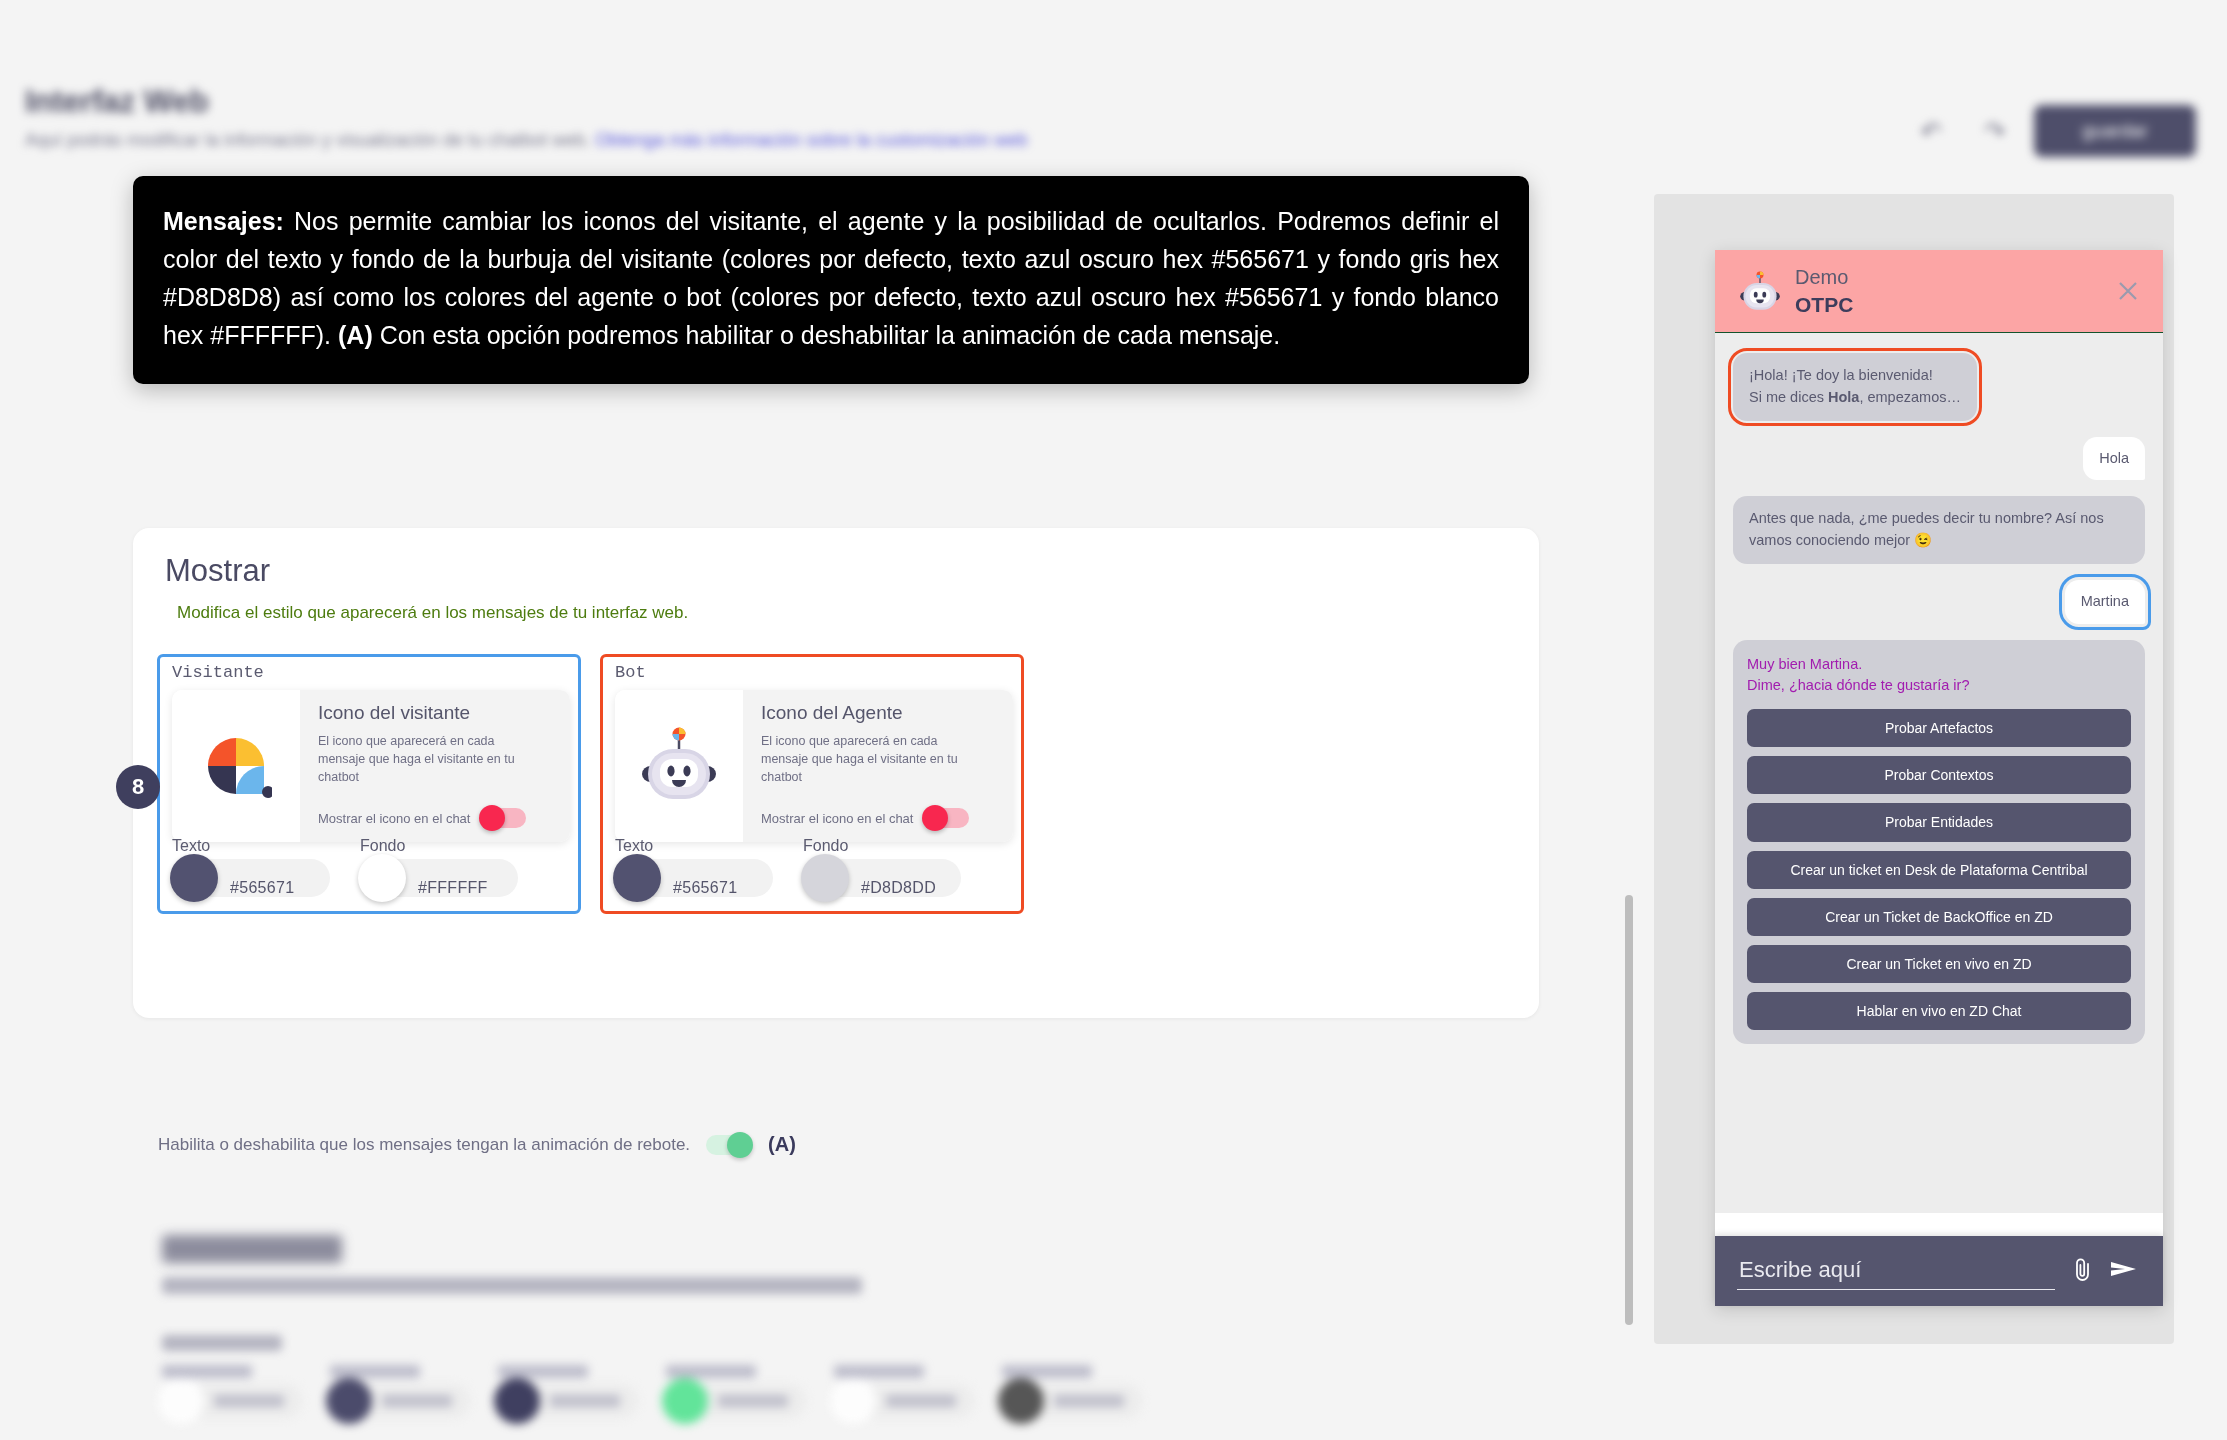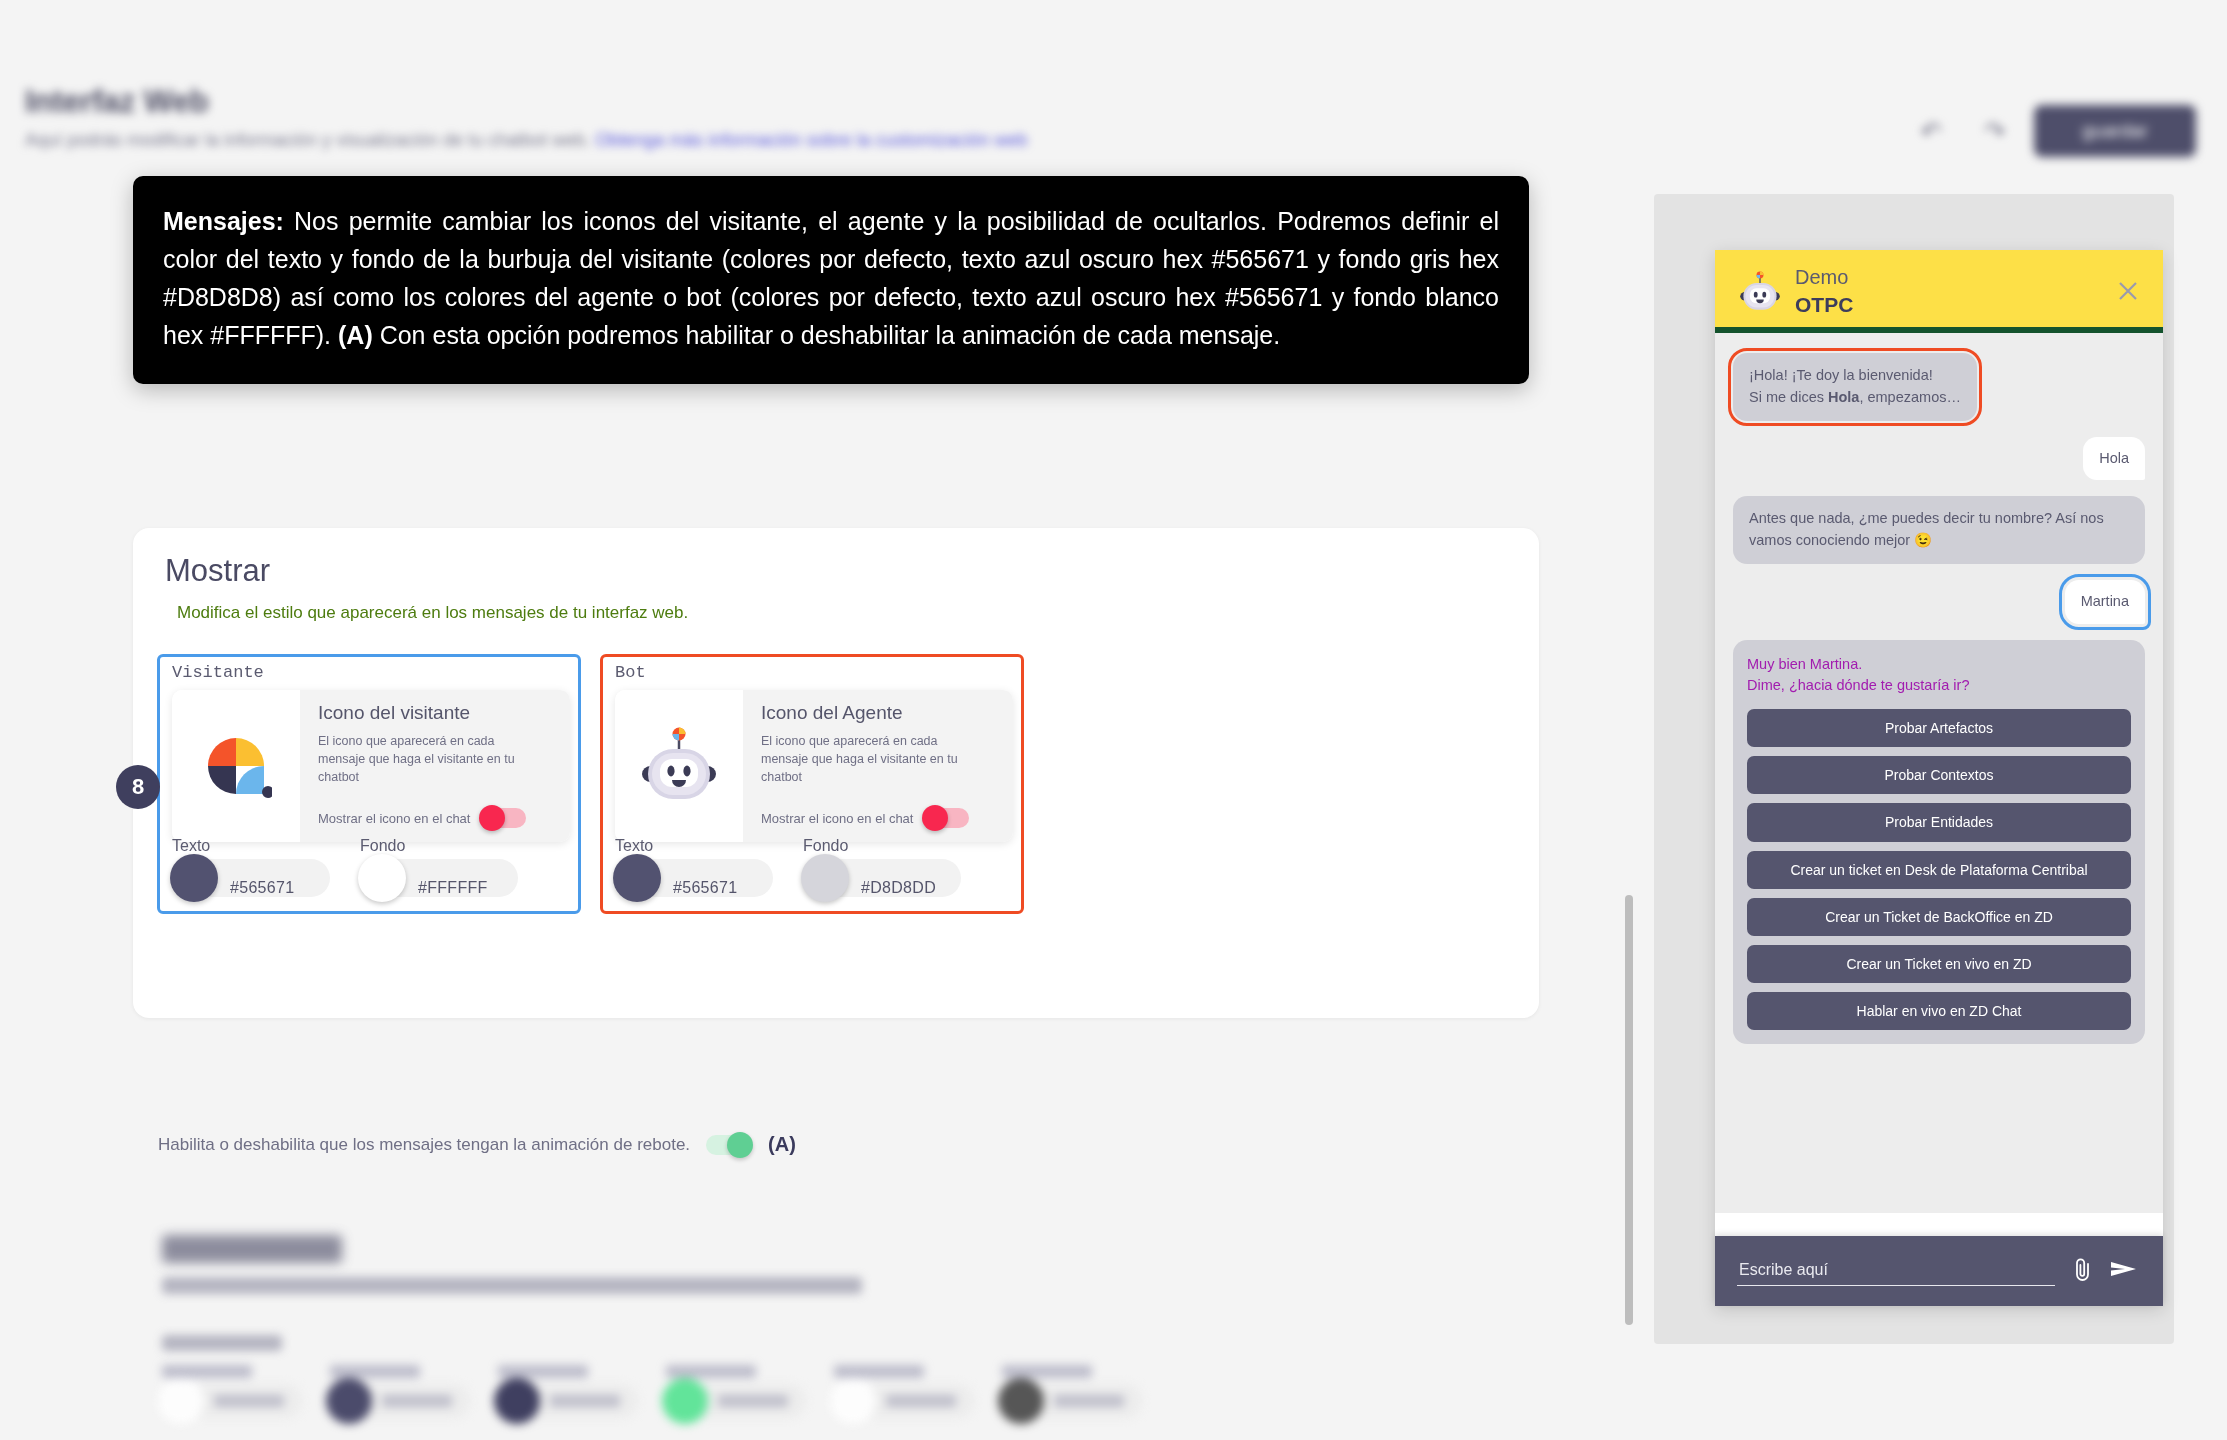--- a/index.html
+++ b/index.html
@@ -123,21 +123,21 @@
 
   
   .preview-pane {
     position: absolute; left: 1654px; top: 194px; width: 520px; height: 1150px;
     background: #e3e3e3; border-radius: 4px;
   }
   .widget {
     position: absolute; left: 1715px; top: 250px; width: 448px; height: 1056px;
     background: #ffffff; box-shadow: 0 4px 16px rgba(0,0,0,.14);
   }
-  .w-head { position: relative; height: 83px; background: #fde047; border-bottom: 6px solid #14532d; }
+  .w-head { position: relative; height: 83px; background: #fca5a5; border-bottom: 1px solid #14532d; }
   .w-avatar { position: absolute; left: 22px; top: 20px; width: 46px; height: 44px; }
   .w-demo { position: absolute; left: 80px; top: 16px; font-size: 20px; color: #5a5a70; }
   .w-name { position: absolute; left: 80px; top: 43px; font-size: 21px; font-weight: 700; color: #3d3d5c; }
   .w-close { position: absolute; right: 22px; top: 28px; width: 26px; height: 26px; cursor: pointer; }
 
   .w-body { position: relative; height: 880px; background: #ededed; padding: 20px 18px 0 18px; overflow: hidden; }
 
   .bub { font-size: 14.5px; line-height: 1.5; color: #5a5a70; }
   .bub.bot {
     background: #cfcfd6; border-radius: 14px; padding: 12px 16px;
@@ -161,21 +161,21 @@
   }
   .opt-btn:last-child { margin-bottom: 0; }
 
   .w-foot {
     position: absolute; left: 0; bottom: 0; width: 100%; height: 70px;
     background: #55556e; display: flex; align-items: center; padding: 0 22px;
     box-shadow: 0 -2px 6px rgba(0,0,0,.12);
   }
   .w-input {
     flex: 1; background: transparent; border: none; border-bottom: 1.5px solid #e8e8ee;
-    color: #ffffff; font-size: 16px; font-family: "Liberation Sans", sans-serif;
+    color: #ffffff; font-size: 22px; font-family: "Liberation Sans", sans-serif;
     padding: 4px 2px 6px 2px; outline: none;
   }
   .w-input::placeholder { color: #e9e9ef; }
   .w-clip { width: 26px; margin-left: 16px; cursor: pointer; }
   .w-send { width: 32px; margin-left: 12px; cursor: pointer; }
 
   
   .callout {
     position: absolute; left: 133px; top: 176px; width: 1396px;
     background: #000000; border-radius: 10px; padding: 26px 30px 30px 30px;

